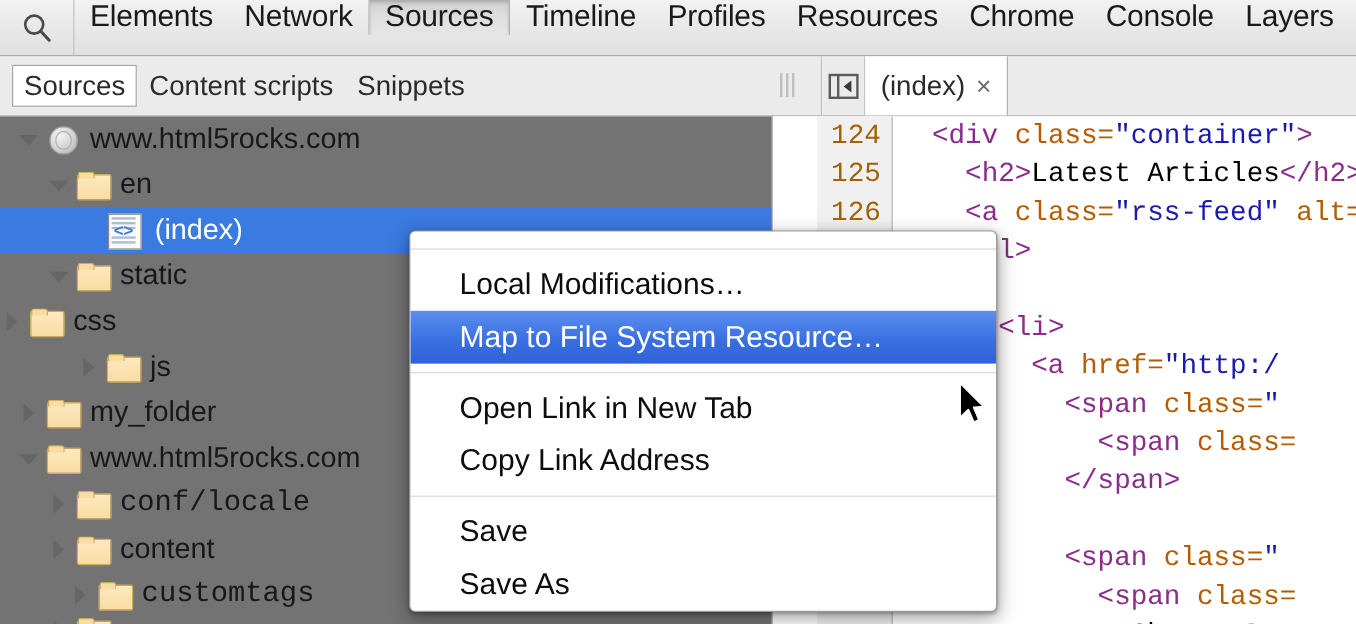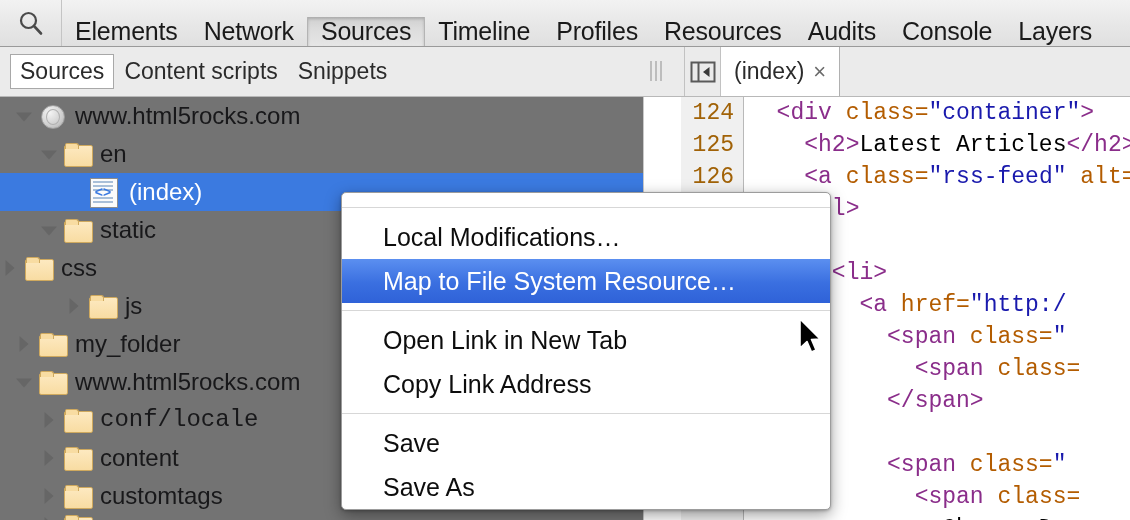--- a/index.html
+++ b/index.html
@@ -18,21 +18,21 @@
     position: absolute; top: 0; left: 0; width: 1130px; height: 47px;
     background: linear-gradient(to bottom, #f2f2f2 0%, #e8e8e8 50%, #e0e0e0 100%);
     border-bottom: 1px solid #9a9a9a;
     display: flex; align-items: stretch;
   }
   .search-cell {
     width: 62px; display: flex; align-items: center; justify-content: center;
     border-right: 1px solid #c4c4c4;
   }
   .search-icon svg { display: block; }
-  .panel-tabs { display: flex; align-items: flex-end; }
+  .panel-tabs { display: flex; align-items: flex-start; }
   .panel-tab {
     display: flex; align-items: center;
     padding: 0 13px;
     font-size: 25px; color: #1a1a1a;
     letter-spacing: -0.2px;
     white-space: nowrap;
   }
   .panel-tab.selected {
     background: linear-gradient(to bottom, #cfcfcf 0%, #dcdcdc 40%, #e6e6e6 100%);
     border-left: 1px solid #b4b4b4;
@@ -258,21 +258,21 @@
         <div class="panel-tab">
           <span>Timeline</span>
         </div>
         <div class="panel-tab">
           <span>Profiles</span>
         </div>
         <div class="panel-tab">
           <span>Resources</span>
         </div>
         <div class="panel-tab">
-          <span>Audits</span>
+          <span>Chrome</span>
         </div>
         <div class="panel-tab">
           <span>Console</span>
         </div>
         <div class="panel-tab">
           <span>Layers</span>
         </div>
       </div>
   </div>
 
@@ -360,21 +360,21 @@
         <div class="tree-row" style="padding-left: 39px; font-family: Liberation Mono, monospace;">
           <span class="twisty closed"></span>
           <span class="ico folder"></span>
           <span class="tree-label">conf/locale</span>
         </div>
         <div class="tree-row" style="padding-left: 39px;">
           <span class="twisty closed"></span>
           <span class="ico folder"></span>
           <span class="tree-label">content</span>
         </div>
-        <div class="tree-row" style="padding-left: 39px;">
+        <div class="tree-row" style="padding-left: 57px; font-family: Liberation Mono, monospace;">
           <span class="twisty closed"></span>
           <span class="ico folder"></span>
           <span class="tree-label">customtags</span>
         </div>
         <div class="tree-row clipped" style="padding-left: 39px;">
           <span class="twisty closed"></span>
           <span class="ico folder"></span>
           <span class="tree-label"></span>
         </div>
       </div>

